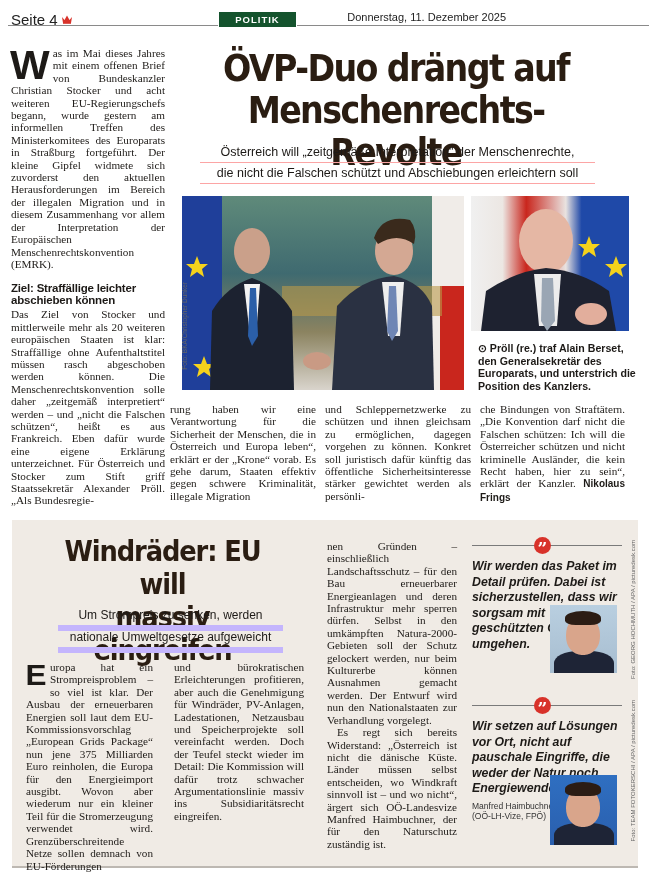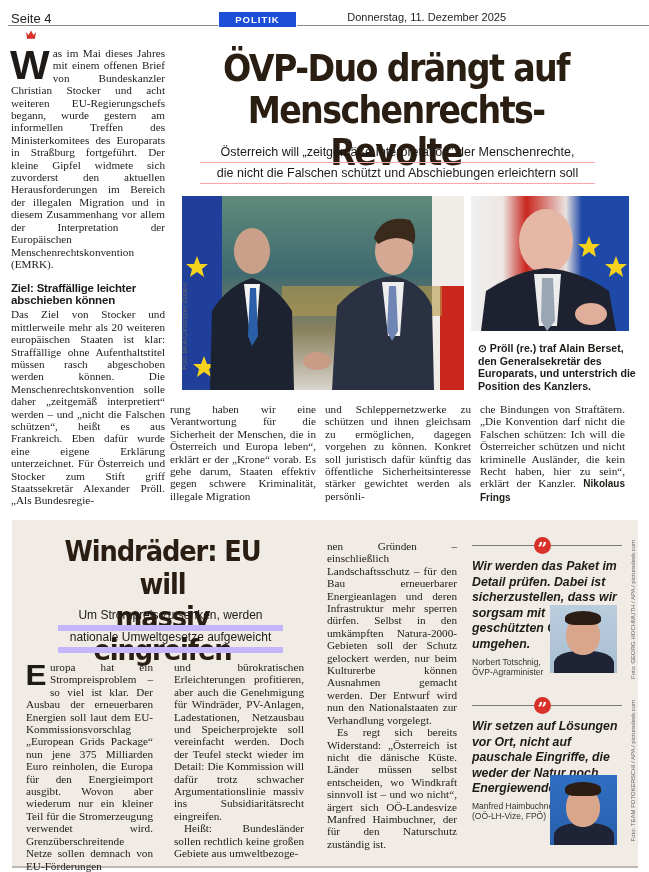--- a/index.html
+++ b/index.html
@@ -1,26 +1,26 @@
 <!DOCTYPE html>
 <html><head>
 <meta charset="utf-8">
 <style>
   * { box-sizing: border-box; margin: 0; padding: 0; }
   html, body { width: 649px; height: 872px; background: #ffffff; overflow: hidden; }
   body { position: relative; font-family: "Liberation Serif", serif; color: #1d1a17; }
 
   
   .hdr { position: absolute; top: 0; left: 0; width: 649px; height: 30px; }
-  .hdr-left { position: absolute; left: 11px; top: 11px; font-family: "Liberation Sans", sans-serif; font-size: 13px; color: #222; display:flex; align-items:center; gap:4px;flex-direction:column; }
+  .hdr-left { position: absolute; left: 11px; top: 11px; font-family: "Liberation Sans", sans-serif; font-size: 15px; color: #222; display:flex; align-items:center; gap:4px; }
   .crown { display:inline-block; width: 10px; height: 9px; position: relative; }
   .crown svg { display:block; }
   .hdr-rule-l { position: absolute; left: 8px; top: 25px; width: 210px; height: 1px; background: #8a8a8a; }
   .hdr-rule-r { position: absolute; left: 297px; top: 25px; width: 352px; height: 1px; background: #8a8a8a; }
-  .section-tag { position: absolute; left: 219px; top: 12px; width: 77px; height: 15px; background: #1d4ed8; color: #fff; font-family: "Liberation Sans", sans-serif; font-weight: bold; font-size: 9.5px; letter-spacing: 1px; text-align: center; line-height: 15px; }
+  .section-tag { position: absolute; left: 219px; top: 12px; width: 77px; height: 15px; background: #14532d; color: #fff; font-family: "Liberation Sans", sans-serif; font-weight: bold; font-size: 9.5px; letter-spacing: 1px; text-align: center; line-height: 15px; }
   .hdr-date { position: absolute; right: 143px; top: 11px; font-family: "Liberation Sans", sans-serif; font-size: 11px; color: #222; }
 
   
   .col { position: absolute; font-size: 11.2px; line-height: 12.4px; text-align: justify; hyphens: manual; }
   .col p { margin: 0; }
   .dropcap { float: left; font-family: "Liberation Sans", sans-serif; font-weight: bold; font-size: 40px; line-height: 33px; height: 33px; margin: 2px 4px 0 0; color: #1d1a17; transform: scaleX(1.05); }
   .subhead { font-family: "Liberation Sans", sans-serif; font-weight: bold; font-size: 11.5px; line-height: 12px; margin: 12px 0 2px 0; color: #1d1a17; text-align: left; letter-spacing: -0.2px; }
 
   
   .headline { position: absolute; left: 176px; top: 48px; width: 440px; text-align: center; font-family: "DejaVu Sans", sans-serif; font-weight: bold; font-size: 37px; line-height: 42px; letter-spacing: -1.8px; color: #2a1d12; transform: scaleX(0.9); transform-origin: center top; }
@@ -137,37 +137,32 @@
 </div>
 <div class="deck2" style="top:605px;">Um Strompreis zu senken, werden</div>
 <div class="deck2" style="top:627px;text-align:center;">nationale Umweltgesetze aufgeweicht</div>
 
 <div class="col" style="left:26px; top:661px; width:127px;">
   <span class="dropcap" style="font-size:30px; line-height:25px; height:25px; margin-top:1px;">E</span>
   <p>uropa hat ein Strompreisproblem – so viel ist klar. Der Ausbau der erneuerbaren Energien soll laut dem EU-Kommissionsvorschlag „European Grids Package“ nun jene 375 Milliarden Euro reinholen, die Europa für den Energieimport ausgibt. Wovon aber wiederum nur ein kleiner Teil für die Stromerzeugung verwendet wird. Grenzüberschreitende Netze sollen demnach von EU-Förderungen</p>
 </div>
 <div class="col" style="left:174px; top:661px; width:130px;">
   <p>und bürokratischen Erleichterungen profitieren, aber auch die Genehmigung für Windräder, PV-Anlagen, Ladestationen, Netzausbau und Speicherprojekte soll vereinfacht werden. Doch der Teufel steckt wieder im Detail: Die Kommission will dafür trotz schwacher Argumentationslinie massiv ins Subsidiaritätsrecht eingreifen.</p>
-  <p style="text-indent:10px;">Heißt: Bundesländer sollen rechtlich keine großen Gebiete aus umweltbezoge-</p>
 </div>
 <div class="col" style="left:327px; top:540px; width:130px;">
   <p>nen Gründen – einschließlich Landschaftsschutz – für den Bau erneuerbarer Energieanlagen und deren Infrastruktur mehr sperren dürfen. Selbst in den umkämpften Natura-2000-Gebieten soll der Schutz gelockert werden, nur beim Kulturerbe können Ausnahmen gemacht werden. Der Entwurf wird nun den Nationalstaaten zur Verhandlung vorgelegt.</p>
   <p style="text-indent:10px;"><span>Es regt sich bereits Widerstand: „Österreich ist nicht die dänische Küste. Länder müssen selbst entscheiden, wo Windkraft sinnvoll ist – und wo nicht“, ärgert sich OÖ-Landesvize Manfred Haimbuchner, der für den Naturschutz zuständig ist.</span> <span class="author" style="float:right;margin-top:32px;">Michael Pichler</span></p>
 </div>
 
 <div class="quote-block" style="top:537px;">
   <div class="quote-rule">
     <div class="line"></div>
     <div class="mark">”</div>
   </div>
   <div class="quote-text" style="width:148px;">Wir werden das Paket im Detail prüfen. Dabei ist sicherzustellen, dass wir sorgsam mit geschützten Gebieten umgehen.</div>
-  <div class="quote-attr">
-    <div>Norbert Totschnig,</div>
-    <div>ÖVP-Agrarminister</div>
-  </div>
 </div>
 <div class="portrait portrait-1">
   <div class="suit" style="left:4px; top:46px; width:60px; height:30px;"></div>
   <div class="head" style="left:16px; top:10px; width:34px; height:40px;"></div>
   <div class="hair" style="left:15px; top:6px; width:36px; height:14px;"></div>
 </div>
 <div class="credit" style="left:630px; top:540px; font-size:6px;">Foto: GEORG HOCHMUTH / APA / picturedesk.com</div>
 
 <div class="quote-block" style="top:697px;">
   <div class="quote-rule">

